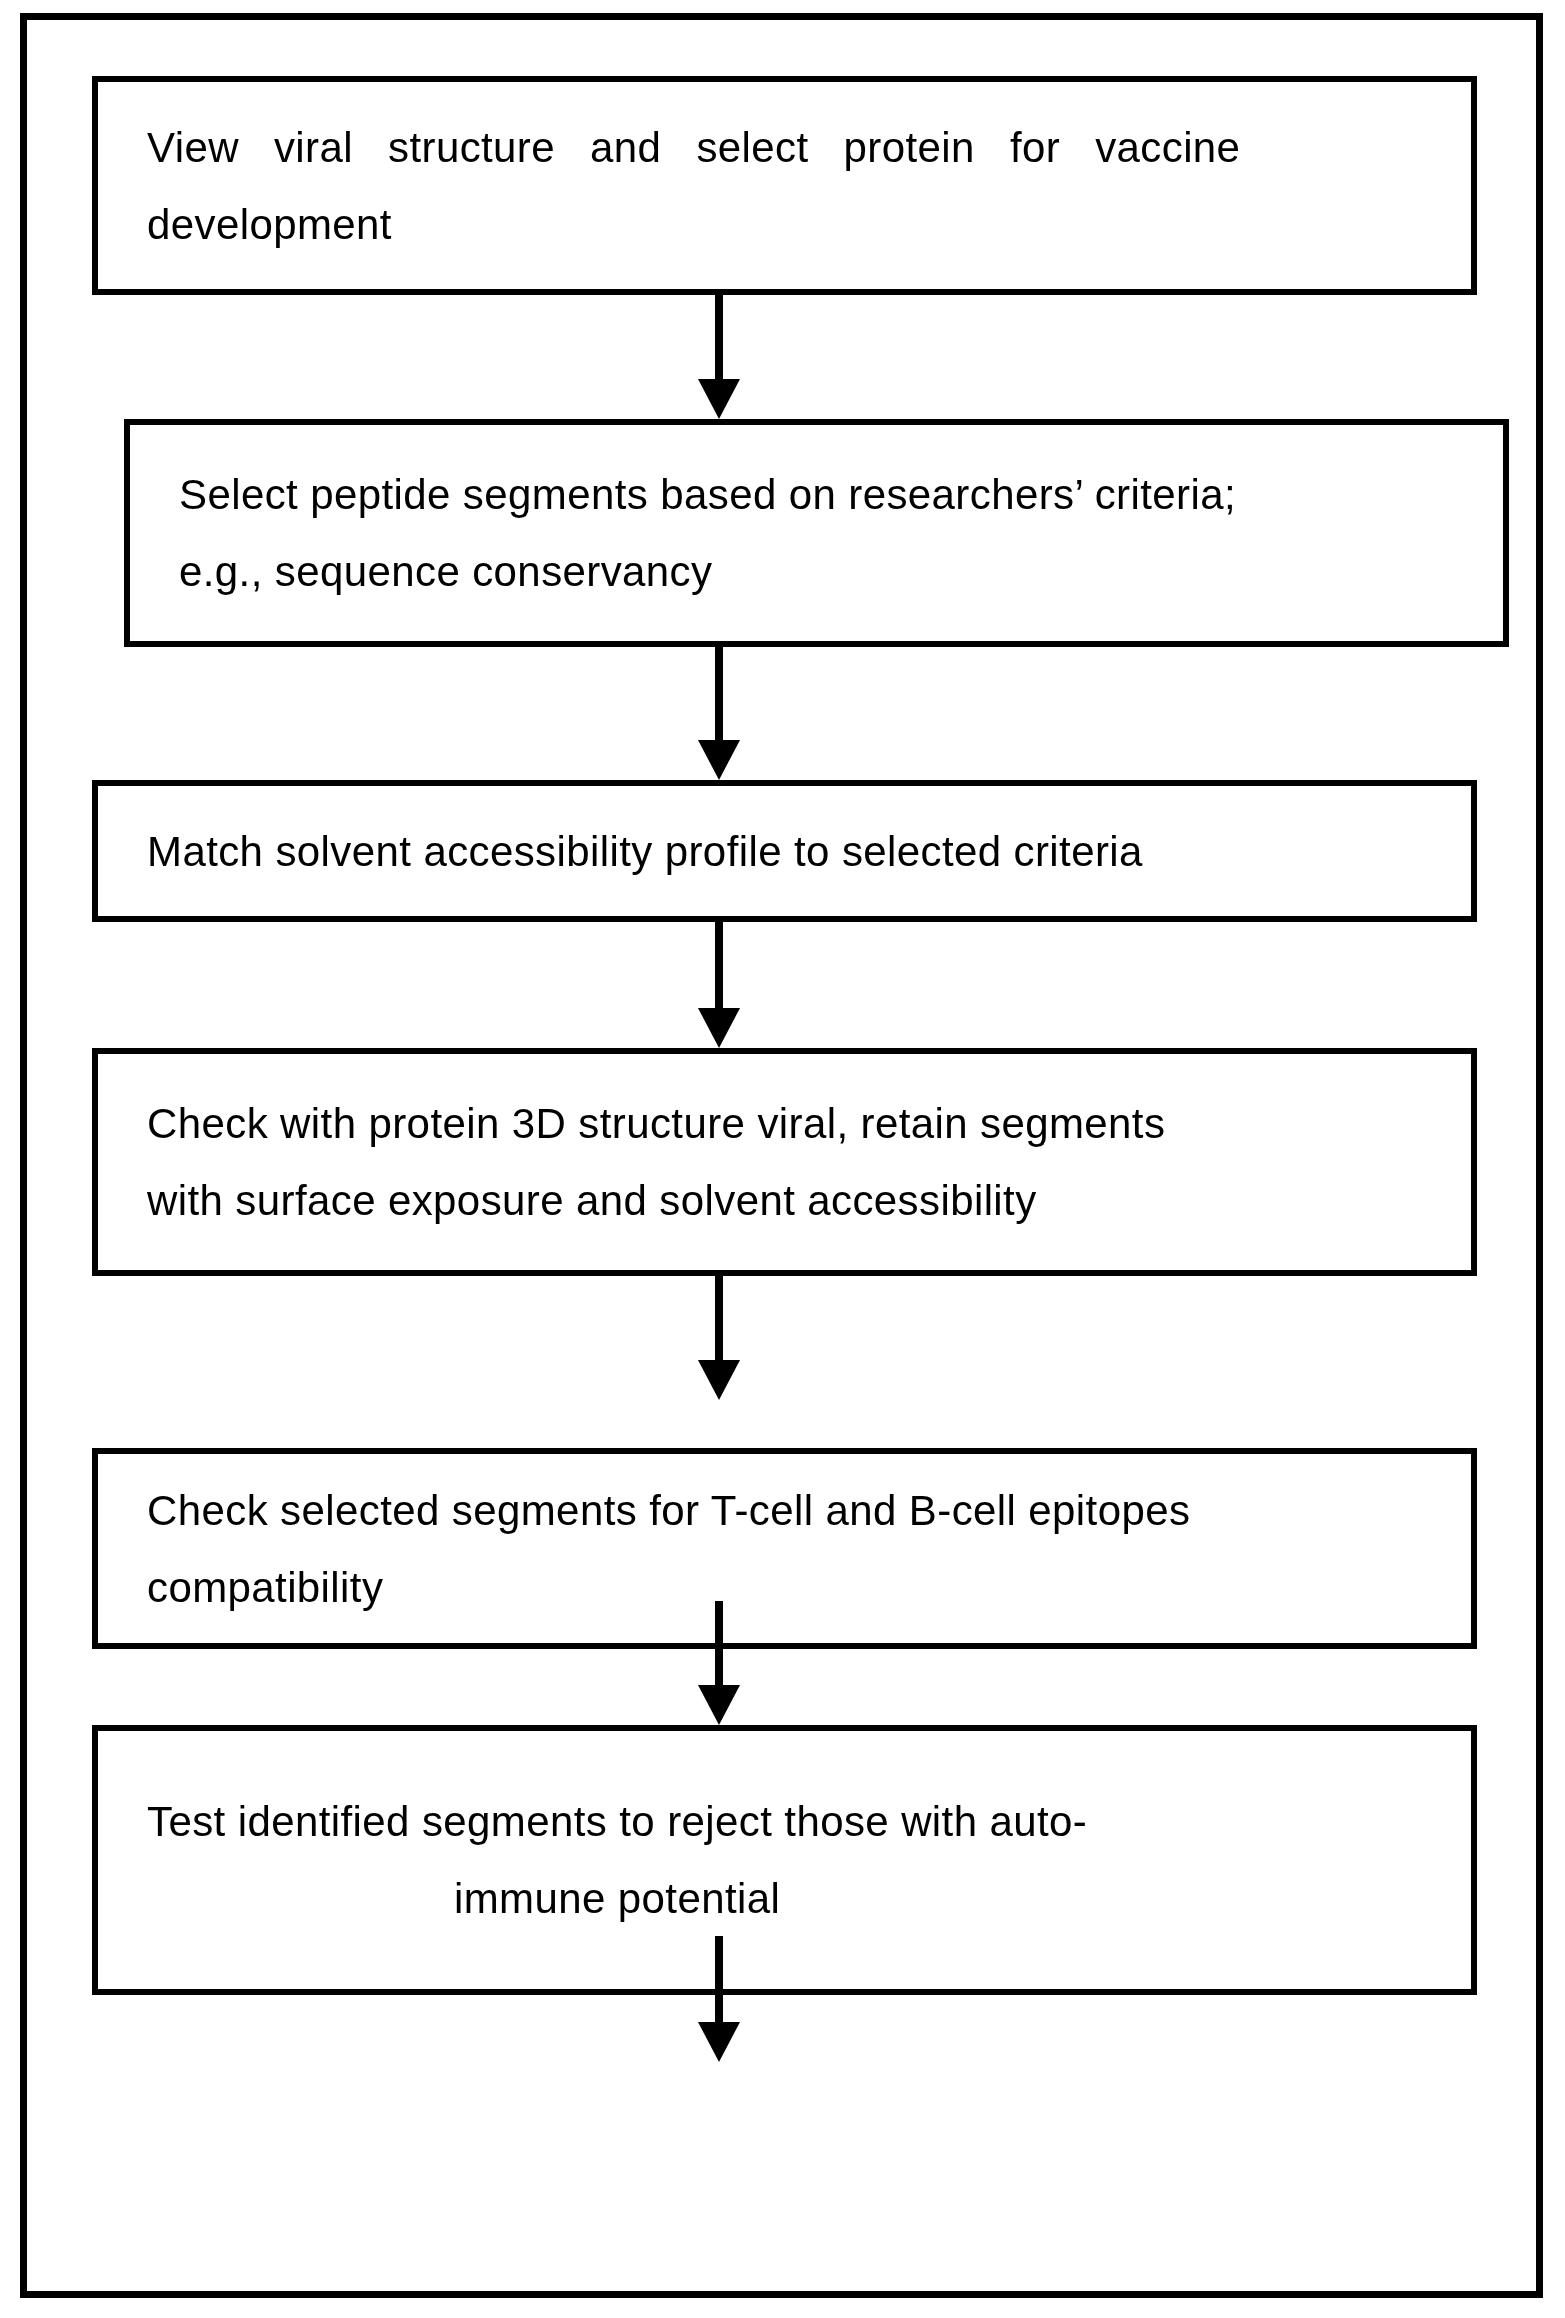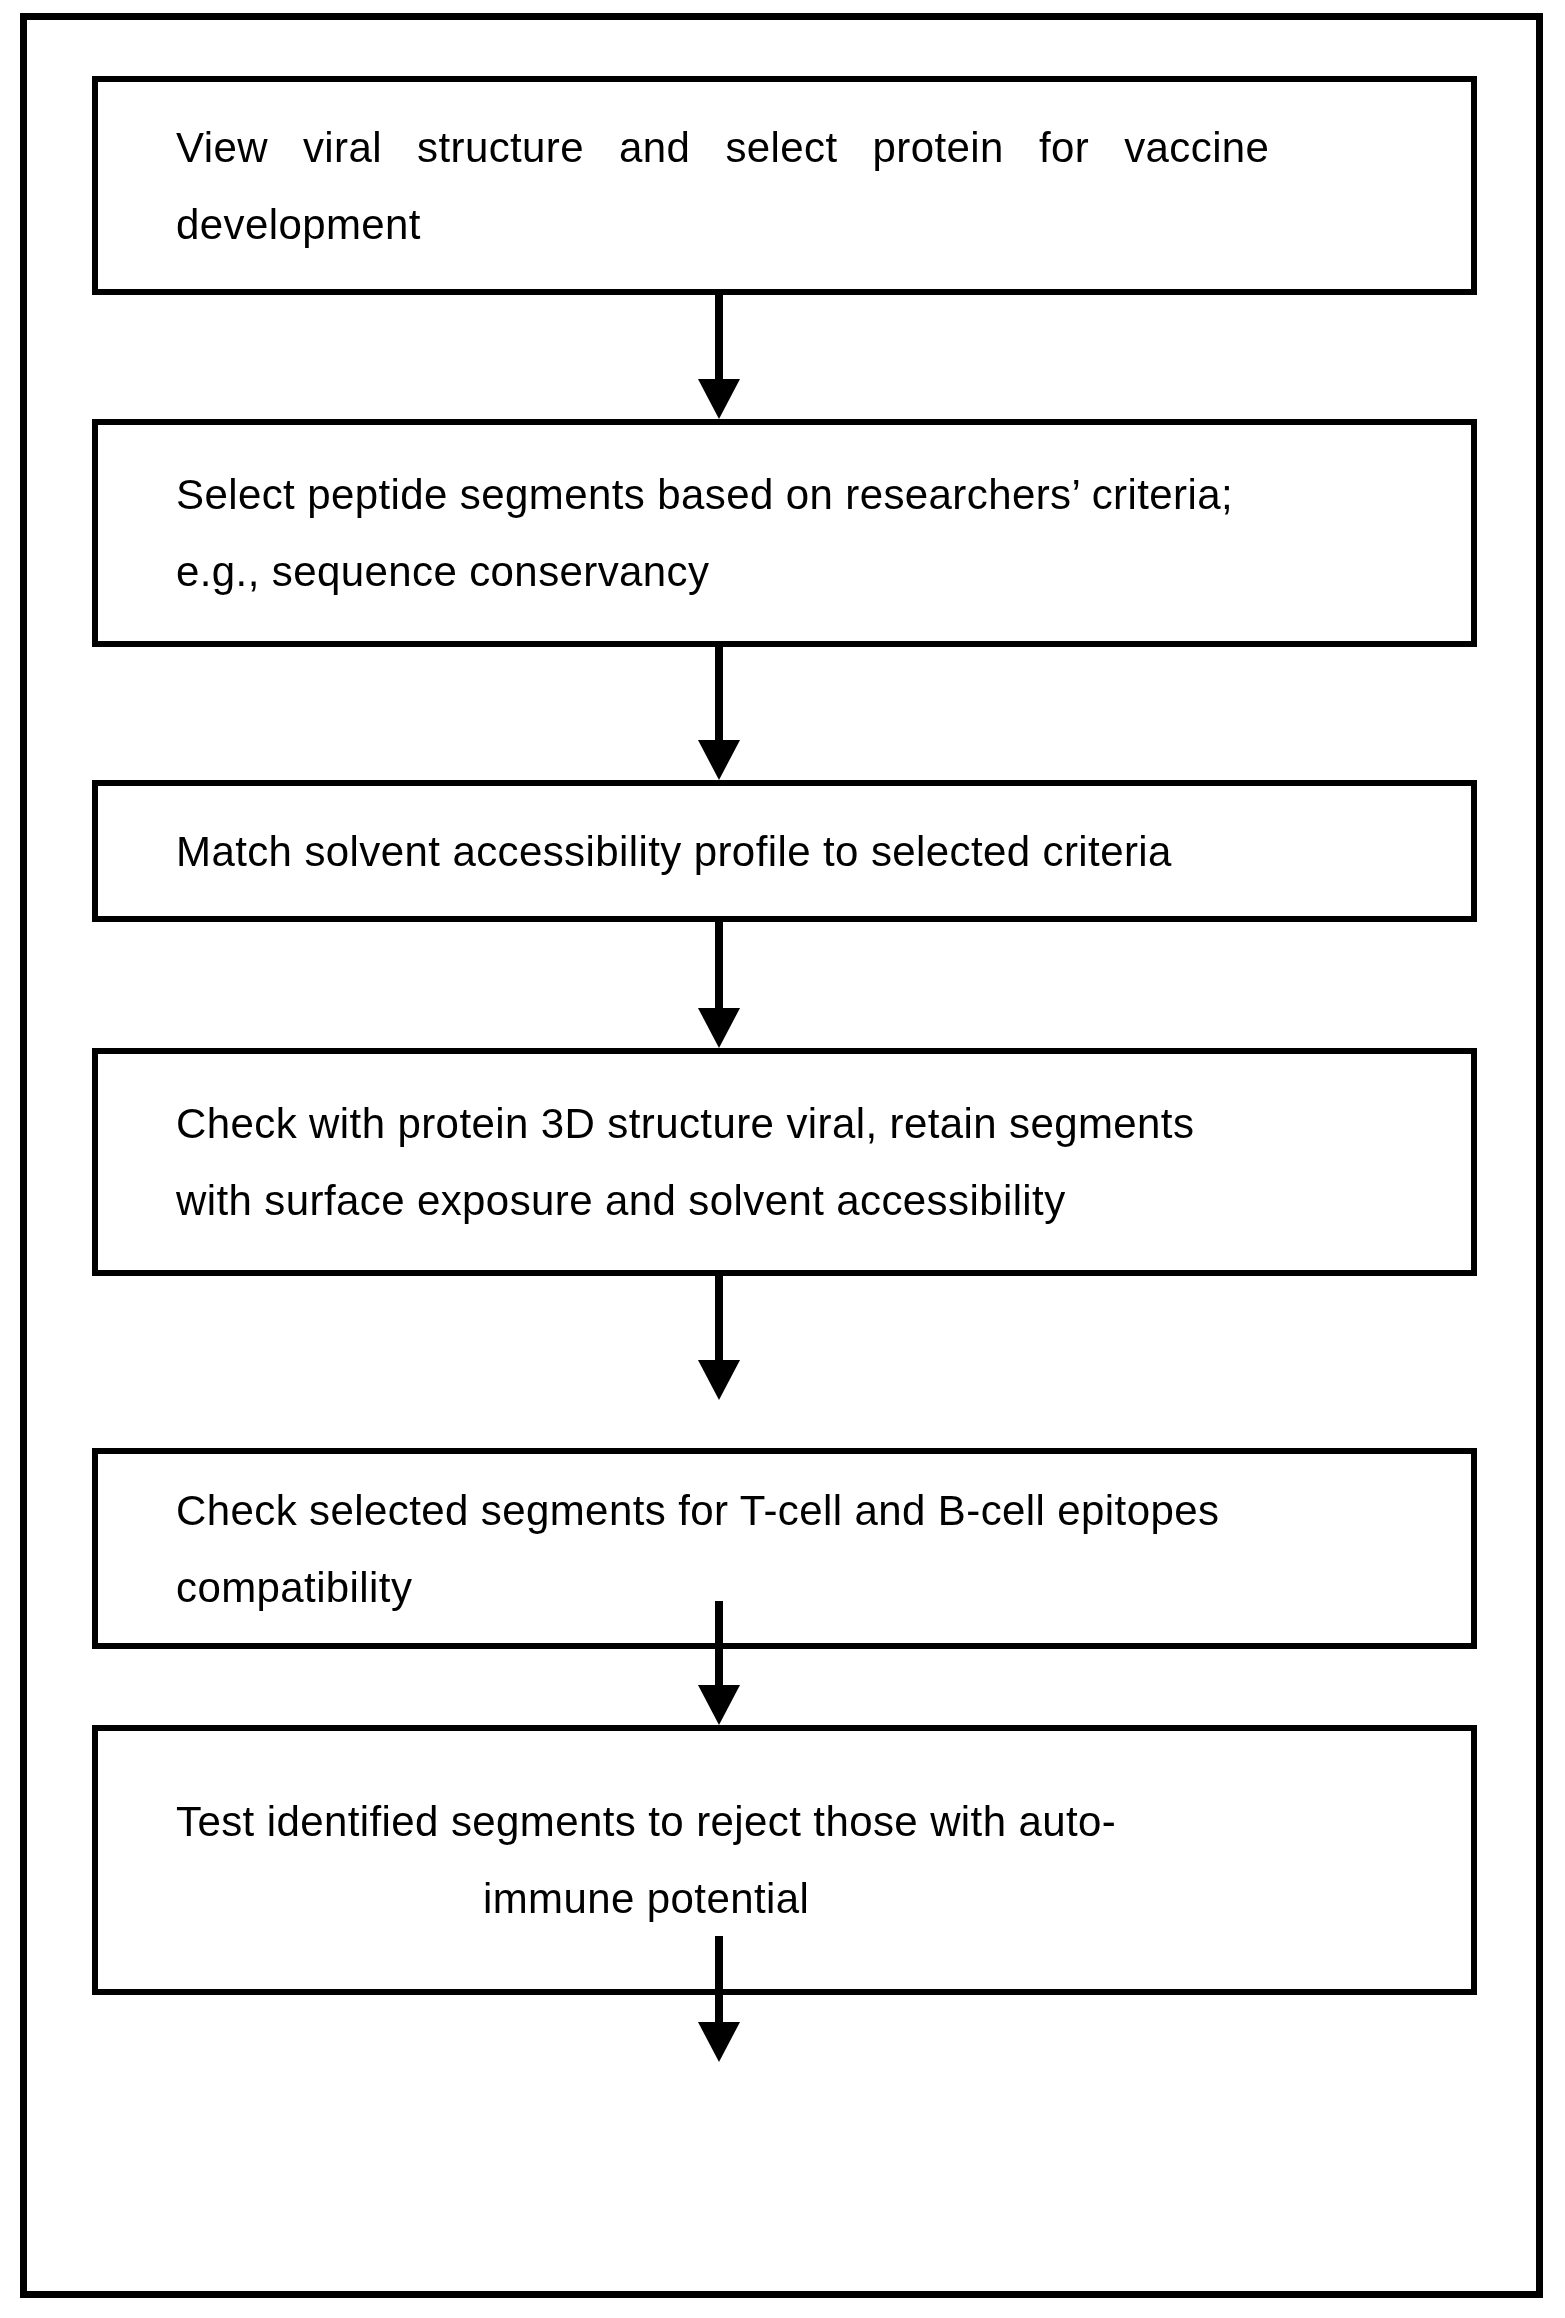--- a/index.html
+++ b/index.html
@@ -28,35 +28,35 @@
   }
   .box {
     position: absolute;
     left: 92px;
     width: 1385px;
     border: 6.5px solid #000000;
     box-sizing: border-box;
     background: #ffffff;
     display: flex;
     align-items: center;
-    padding: 0 78px;
+    padding: 0 49px;
   }
   .txt {
     font-size: 42px;
     line-height: 77px;
     white-space: pre-line;
     color: #000000;
     letter-spacing: 0.4px;
   }
   
   .justify-sim {
     word-spacing: 23px;
   }
   .b1 { top: 76px;   height: 219px; }
-  .b2 { top: 419px;  height: 228px; }
+  .b2 { top: 419px;  height: 228px; margin-left: 32px; }
   .b3 { top: 780px;  height: 142px; }
   .b4 { top: 1048px; height: 228px; }
   .b5 { top: 1448px; height: 201px; }
   .b6 { top: 1725px; height: 270px; text-align: center; }
   .b7 { top: 2062px; height: 152px; }
 
   .arrow {
     position: absolute;
     left: 698px;
     width: 42px;

